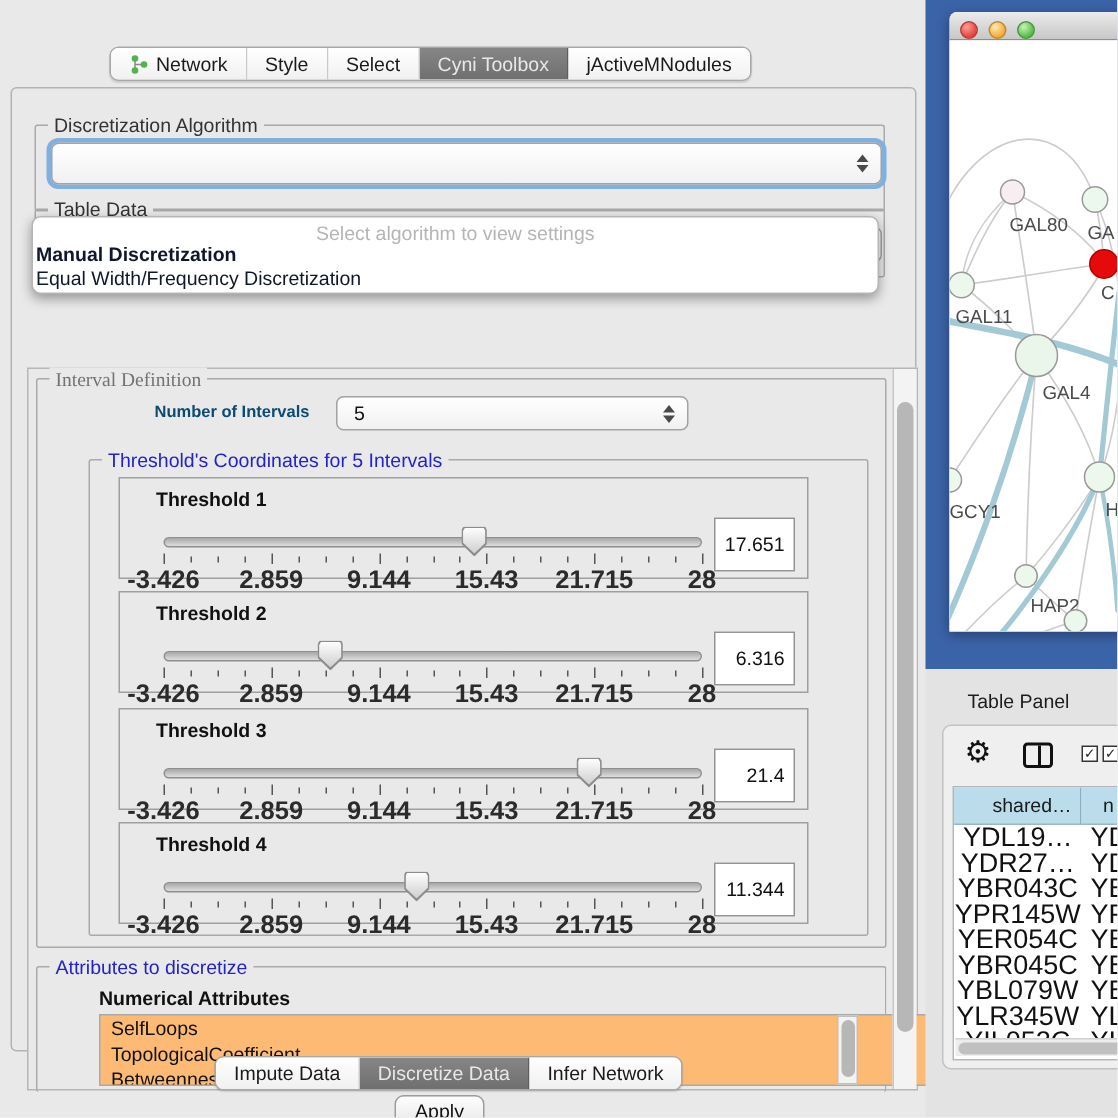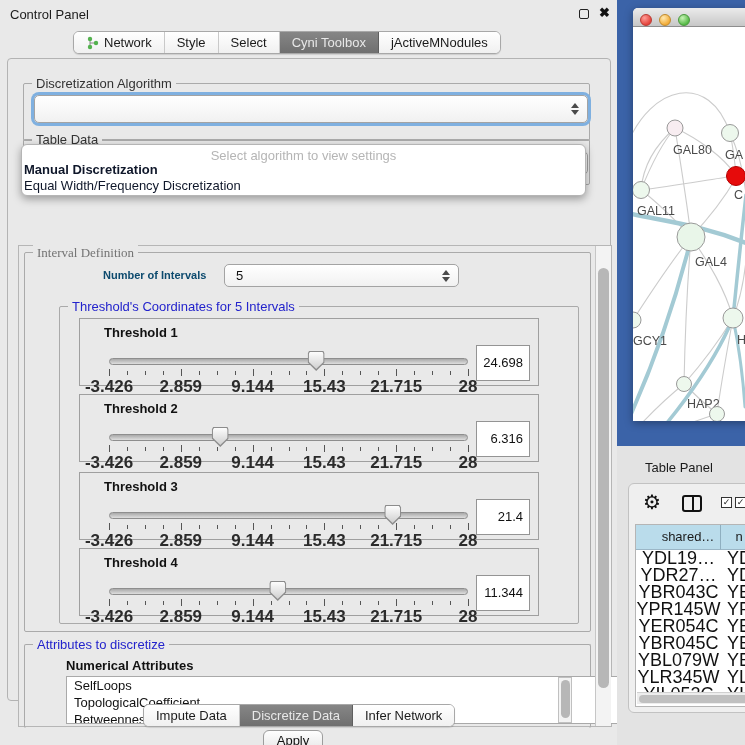--- a/index.html
+++ b/index.html
@@ -64,21 +64,21 @@
   .thumb { position:absolute; top:32px; width:17px; height:20px; transform:translateX(-50%);
            clip-path:polygon(8% 0%, 92% 0%, 100% 12%, 100% 58%, 50% 100%, 0% 58%, 0% 12%);
            background:#8c8c8c; }
   .thumb::after { content:""; position:absolute; left:1px; top:1px; right:1px; bottom:2px;
            clip-path:polygon(8% 0%, 92% 0%, 100% 12%, 100% 58%, 50% 100%, 0% 58%, 0% 12%);
            background:linear-gradient(#fdfdfd,#cfcfcf); }
   .t-value { position:absolute; right:8px; top:26px; width:54px; height:36px; background:#fff; border:1px solid #949494; font-size:13px; color:#111; text-align:right; line-height:34px; padding-right:6px; }
 
   
   #attr-heading { position:absolute; left:57px; top:598px; font-size:13px; font-weight:bold; color:#111; }
-  #attr-list { position:absolute; left:57px; top:616px; width:592px; height:48px; background:#ffffff; border:1px solid #a9a9a9; overflow:hidden; }
+  #attr-list { position:absolute; left:57px; top:616px; width:592px; height:48px; background:#fdba74; border:1px solid #a9a9a9; overflow:hidden; }
   .attr-item { font-size:13px; color:#111; padding:1px 0 1px 7px; line-height:15px; white-space:nowrap; }
 
   
   #apply-btn { position:absolute; left:255px; top:671px; width:60px; height:22px; background:linear-gradient(#fefefe,#e6e6e6); border:1px solid #9d9d9d; border-radius:6px; font-size:13px; color:#111; text-align:center; line-height:20px; }
 
   
   #desktop { position:absolute; left:617px; top:0; width:128px; height:446px; background:#3b63a8; }
   #net-window { position:absolute; left:633px; top:8px; width:120px; height:413px; background:#fff; border-radius:5px 5px 0 0; box-shadow:0 2px 8px rgba(0,0,0,0.35); }
   .mac-titlebar { position:absolute; left:0; top:0; width:100%; height:19px; border-radius:5px 5px 0 0; background:linear-gradient(#ebebeb,#c7c7c7); border-bottom:1px solid #8e8e8e; }
   .light { position:absolute; top:6px; width:12px; height:12px; border-radius:50%; }
@@ -108,25 +108,20 @@
   .hscroll { position:absolute; left:1px; top:167px; width:121px; height:12px; background:#ededed; border-top:1px solid #d0d0d0; }
   .hthumb { position:absolute; left:2px; top:2px; width:112px; height:8px; background:#c0c0c0; border-radius:5px; }
 </style>
 </head>
 <body>
 
 <div id="screen">
 
   <div id="control-panel">
 
-    <div class="cp-titlebar">
-      <span class="cp-title">Control Panel</span>
-      <span class="float-btn"></span>
-      <span class="close-btn">✖</span>
-    </div>
 
     <div class="tabstrip" id="top-tabs">
         <div class="tabseg">
           <svg width="13" height="14">
             <line x1="4" y1="3" x2="4" y2="11" stroke="#888" stroke-width="1"></line>
             <line x1="4" y1="7" x2="10" y2="7" stroke="#888" stroke-width="1"></line>
             <circle cx="4" cy="3" r="2.2" fill="#53b24e"></circle>
             <circle cx="4" cy="11" r="2.2" fill="#53b24e"></circle>
             <circle cx="10" cy="7" r="2.2" fill="#53b24e"></circle>
           </svg>
@@ -224,21 +219,21 @@
             <div class="scale">
                 <div class="scale-lab" style="left: 0%;">-3.426</div>
                 <div class="scale-lab" style="left: 20%;">2.859</div>
                 <div class="scale-lab" style="left: 40%;">9.144</div>
                 <div class="scale-lab" style="left: 60%;">15.43</div>
                 <div class="scale-lab" style="left: 80%;">21.715</div>
                 <div class="scale-lab" style="left: 100%;">28</div>
               </div>
             <div class="thumb" style="left: 57.7197%;"></div>
           </div>
-          <div class="t-value">24.698</div>
+          <div class="t-value">17.651</div>
         </div>
 
         <div class="tbox" style="top:148px;">
           <div class="tbox-label">Threshold 2</div>
           <div class="t-slider">
             <div class="track"></div>
             <div class="ticks">
                 <div class="tick major" style="left: 0%;"></div>
                 <div class="tick" style="left: 5%;"></div>
                 <div class="tick" style="left: 10%;"></div>

